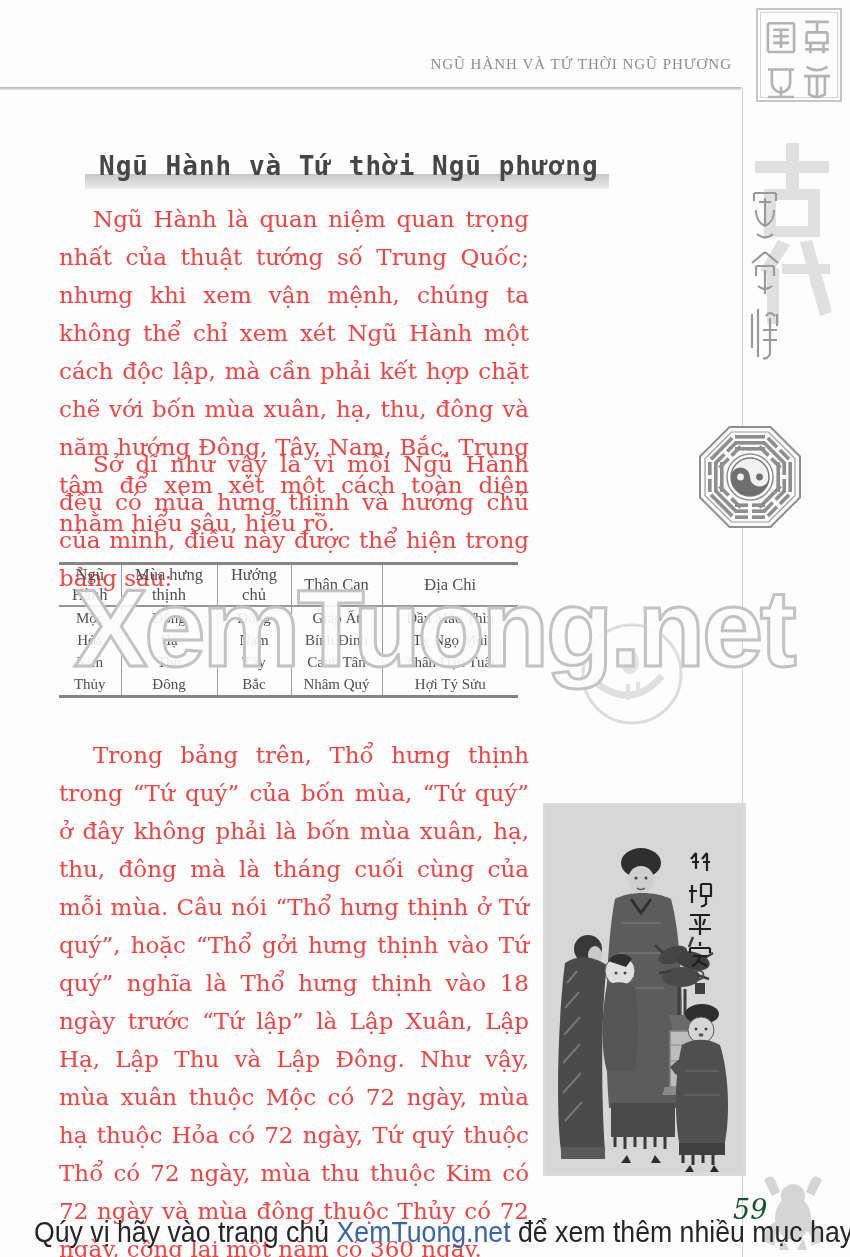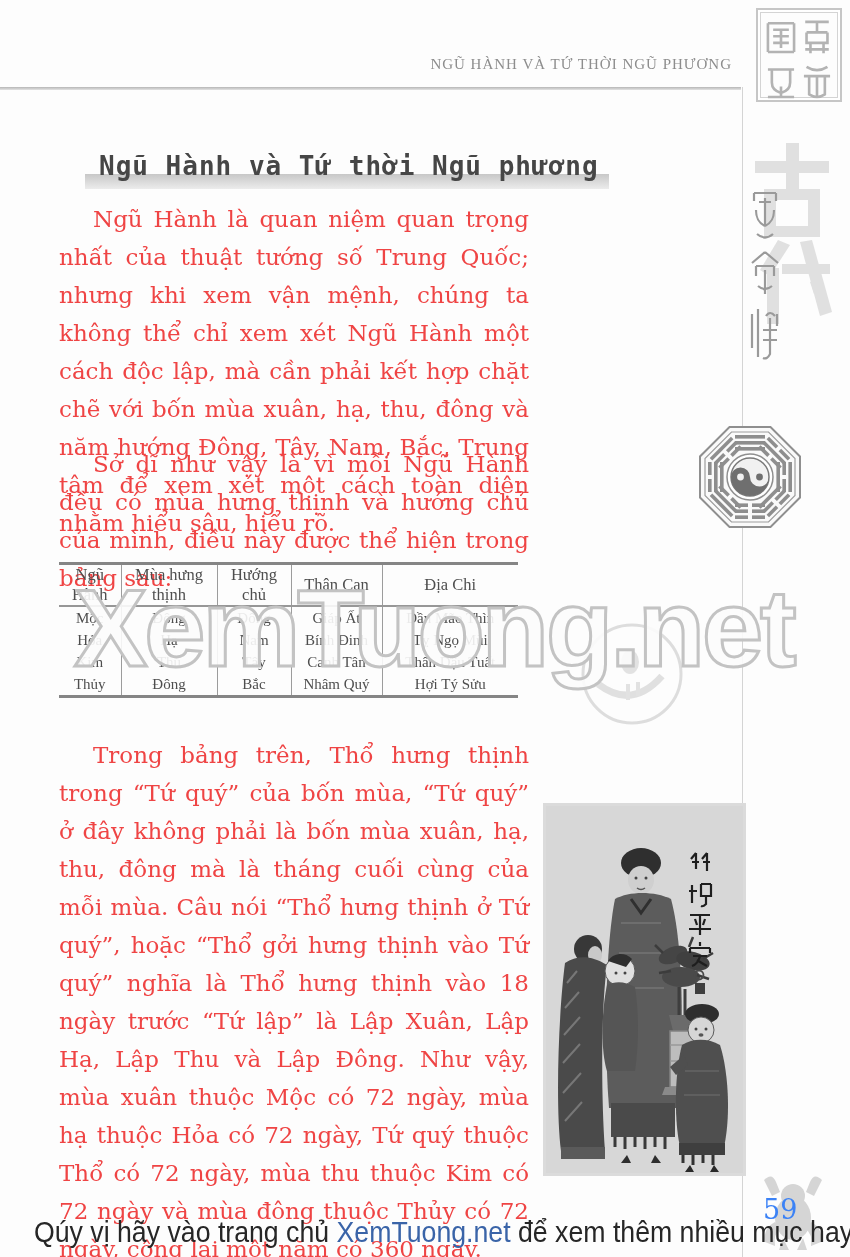--- a/index.html
+++ b/index.html
@@ -54,22 +54,22 @@
     font-family:"Liberation Sans",sans-serif;font-weight:bold;font-size:110px;letter-spacing:-3px;
     color:rgba(252,252,252,0.9);-webkit-text-stroke:3px #c3c3c3;white-space:nowrap;}
   .wm-logo{position:absolute;left:580px;top:622px;width:104px;height:104px;z-index:5;pointer-events:none;opacity:.55;}
 
   
   .illustration{position:absolute;left:543px;top:803px;width:203px;height:373px;}
   .illustration svg{display:block;}
 
   
   .frog{position:absolute;left:750px;top:1170px;width:86px;height:82px;}
-  .page-num{position:absolute;left:763px;top:1194px;font-family:"DejaVu Serif",serif;
-    font-size:27px;color:#3b82f6;z-index:3;}
+  .page-num{position:absolute;left:733px;top:1194px;font-family:"DejaVu Serif",serif;
+    font-style:italic;font-size:27px;color:#14532d;z-index:3;}
 
   
   .footer{position:absolute;left:0;top:1216px;width:850px;text-align:center;
     font-family:"Liberation Sans",sans-serif;font-size:29px;color:#262626;
     transform:scaleX(.92);transform-origin:center;white-space:nowrap;}
   .footer-link{color:#3a64a8;text-decoration:none;}
 </style>
 </head>
 <body>
 

